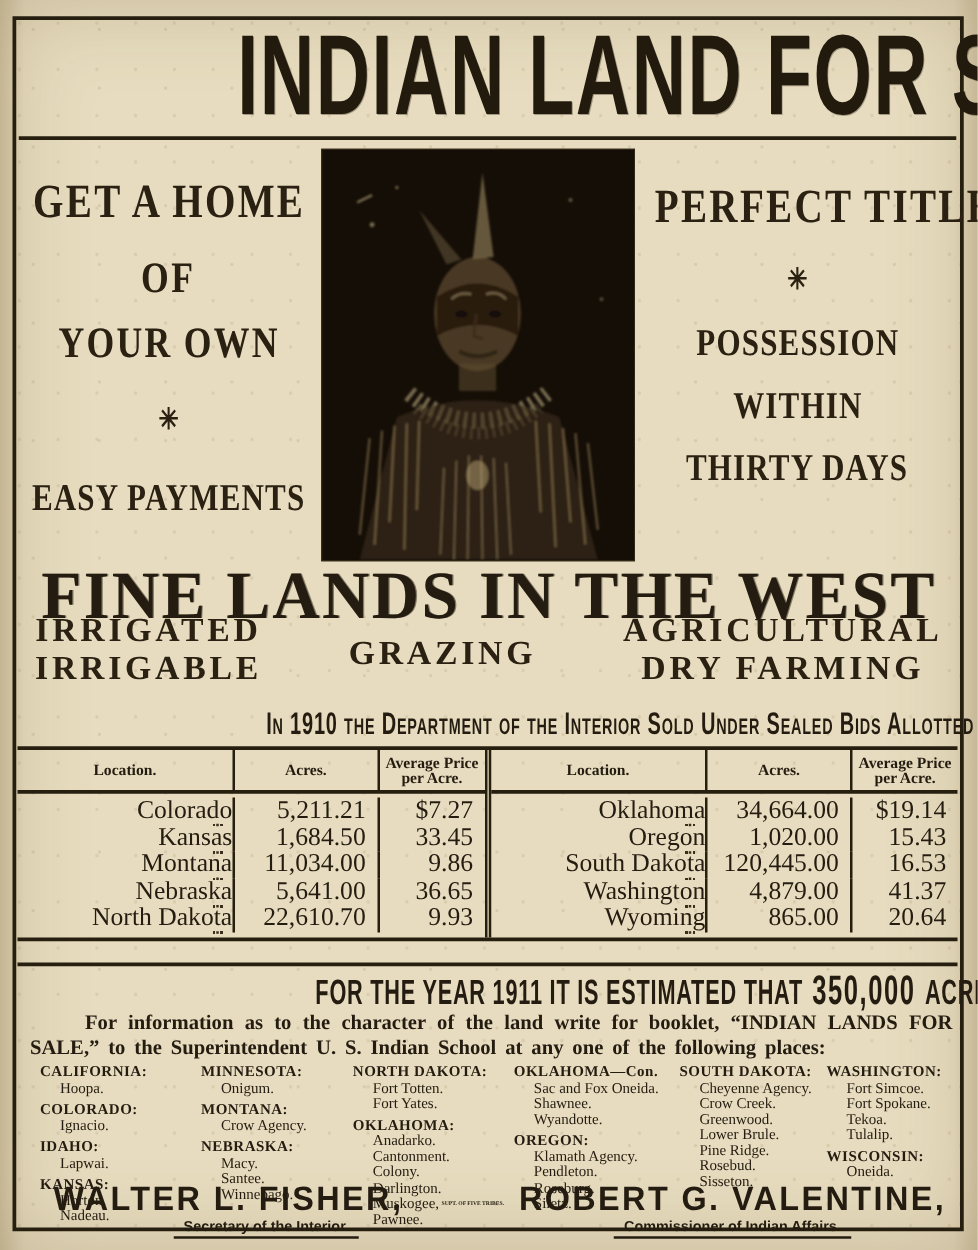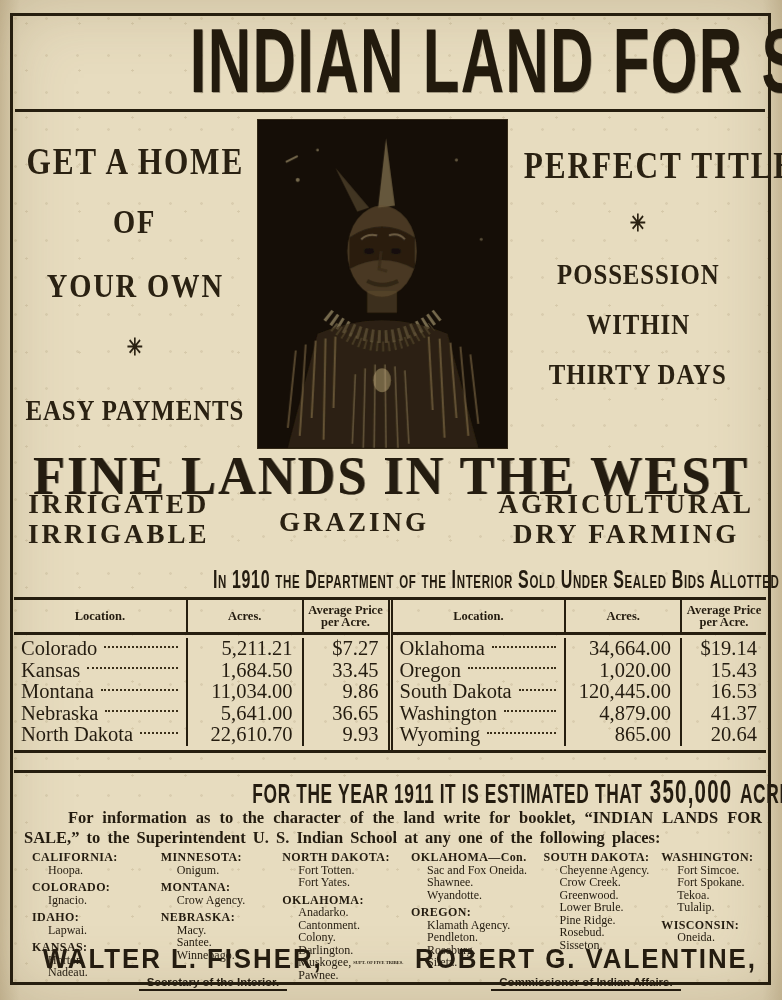--- a/index.html
+++ b/index.html
@@ -40,21 +40,21 @@
   .panel { position:absolute; text-align:center; color:#2a2112; }
   .panel-left  { left:16px;  top:142px; width:238px; }
   .panel-right { left:512px; top:146px; width:252px; }
   .p-line { font-family:"Liberation Serif", serif; font-weight:700; white-space:nowrap; }
   .p-line > span { display:inline-block; transform:scale(0.92,1.12); transform-origin:center; }
   .pl-big   { font-size:34px; line-height:40px; letter-spacing:2px; }
   .pl-med   { font-size:31px; line-height:32px; letter-spacing:2px; }
   .pl-small { font-size:27px; line-height:28px; letter-spacing:1px; }
   .ornament { font-size:21px; line-height:22px; }
   .panel-left  .row2 { margin-top:24px; }
-  .panel-left  .row3 { margin-top:32px;text-decoration:underline; }
+  .panel-left  .row3 { margin-top:20px;text-decoration:underline; }
   .panel-left  .row4 { margin-top:34px; }
   .panel-left  .row5 { margin-top:38px; }
   .panel-right .row2 { margin-top:26px; }
   .panel-right .row3 { margin-top:26px; }
   .panel-right .row4 { margin-top:22px; }
   .panel-right .row5 { margin-top:22px; }
 
   
   .headline { position:absolute; top:451px; left:0; width:100%; text-align:center; white-space:nowrap; }
   .headline span {
@@ -80,21 +80,21 @@
                 border-top:3px solid #261e0f; border-bottom:3px solid #261e0f; }
   .half { flex:1; display:flex; flex-direction:column; }
   .half-right { border-left:5px double #261e0f; }
   .thead { display:flex; align-items:stretch; border-bottom:3px solid #261e0f; height:32px; }
   .th { display:flex; align-items:center; justify-content:center; text-align:center;
         font-family:"Liberation Serif", serif; font-weight:700; font-size:12.5px; line-height:12px; }
   .c1 { width:46%; } .c2 { width:31%; } .c3 { width:23%; }
   .c2, .c3 { border-left:2px solid #261e0f; box-sizing:border-box; }
   .tbody { display:flex; flex-direction:column; padding:3px 0 4px 0; }
   .trow { display:flex; align-items:baseline; height:21.5px; font-size:20.5px; line-height:21px; font-family:"Liberation Serif", serif; }
-  .trow .c1 { display:flex; align-items:center; padding-left:7px; box-sizing:border-box; }
+  .trow .c1 { display:flex; align-items:flex-end; padding-left:7px; box-sizing:border-box;flex-direction:column; }
   .trow .c2, .trow .c3 { text-align:right; padding-right:9px; align-self:stretch; display:flex; align-items:baseline; justify-content:flex-end; }
   .leader { flex:1; margin:0 8px 4px 7px; border-bottom:2px dotted #3a2f1a; min-width:8px; }
 
   
   .mid-rule { position:absolute; top:770px; left:14px; right:16px; height:3px; background:#261e0f; }
   .estimate { position:absolute; top:777px; left:0; width:100%; text-align:center; white-space:nowrap; }
   .estimate .scale { display:inline-block; transform:scaleX(0.62); transform-origin:center;
     font-family:"Liberation Sans", sans-serif; font-weight:700; font-size:28px; line-height:30px; letter-spacing:1px; }
   .est-fig { font-size:33px; letter-spacing:2px; margin:0 12px; }
 

